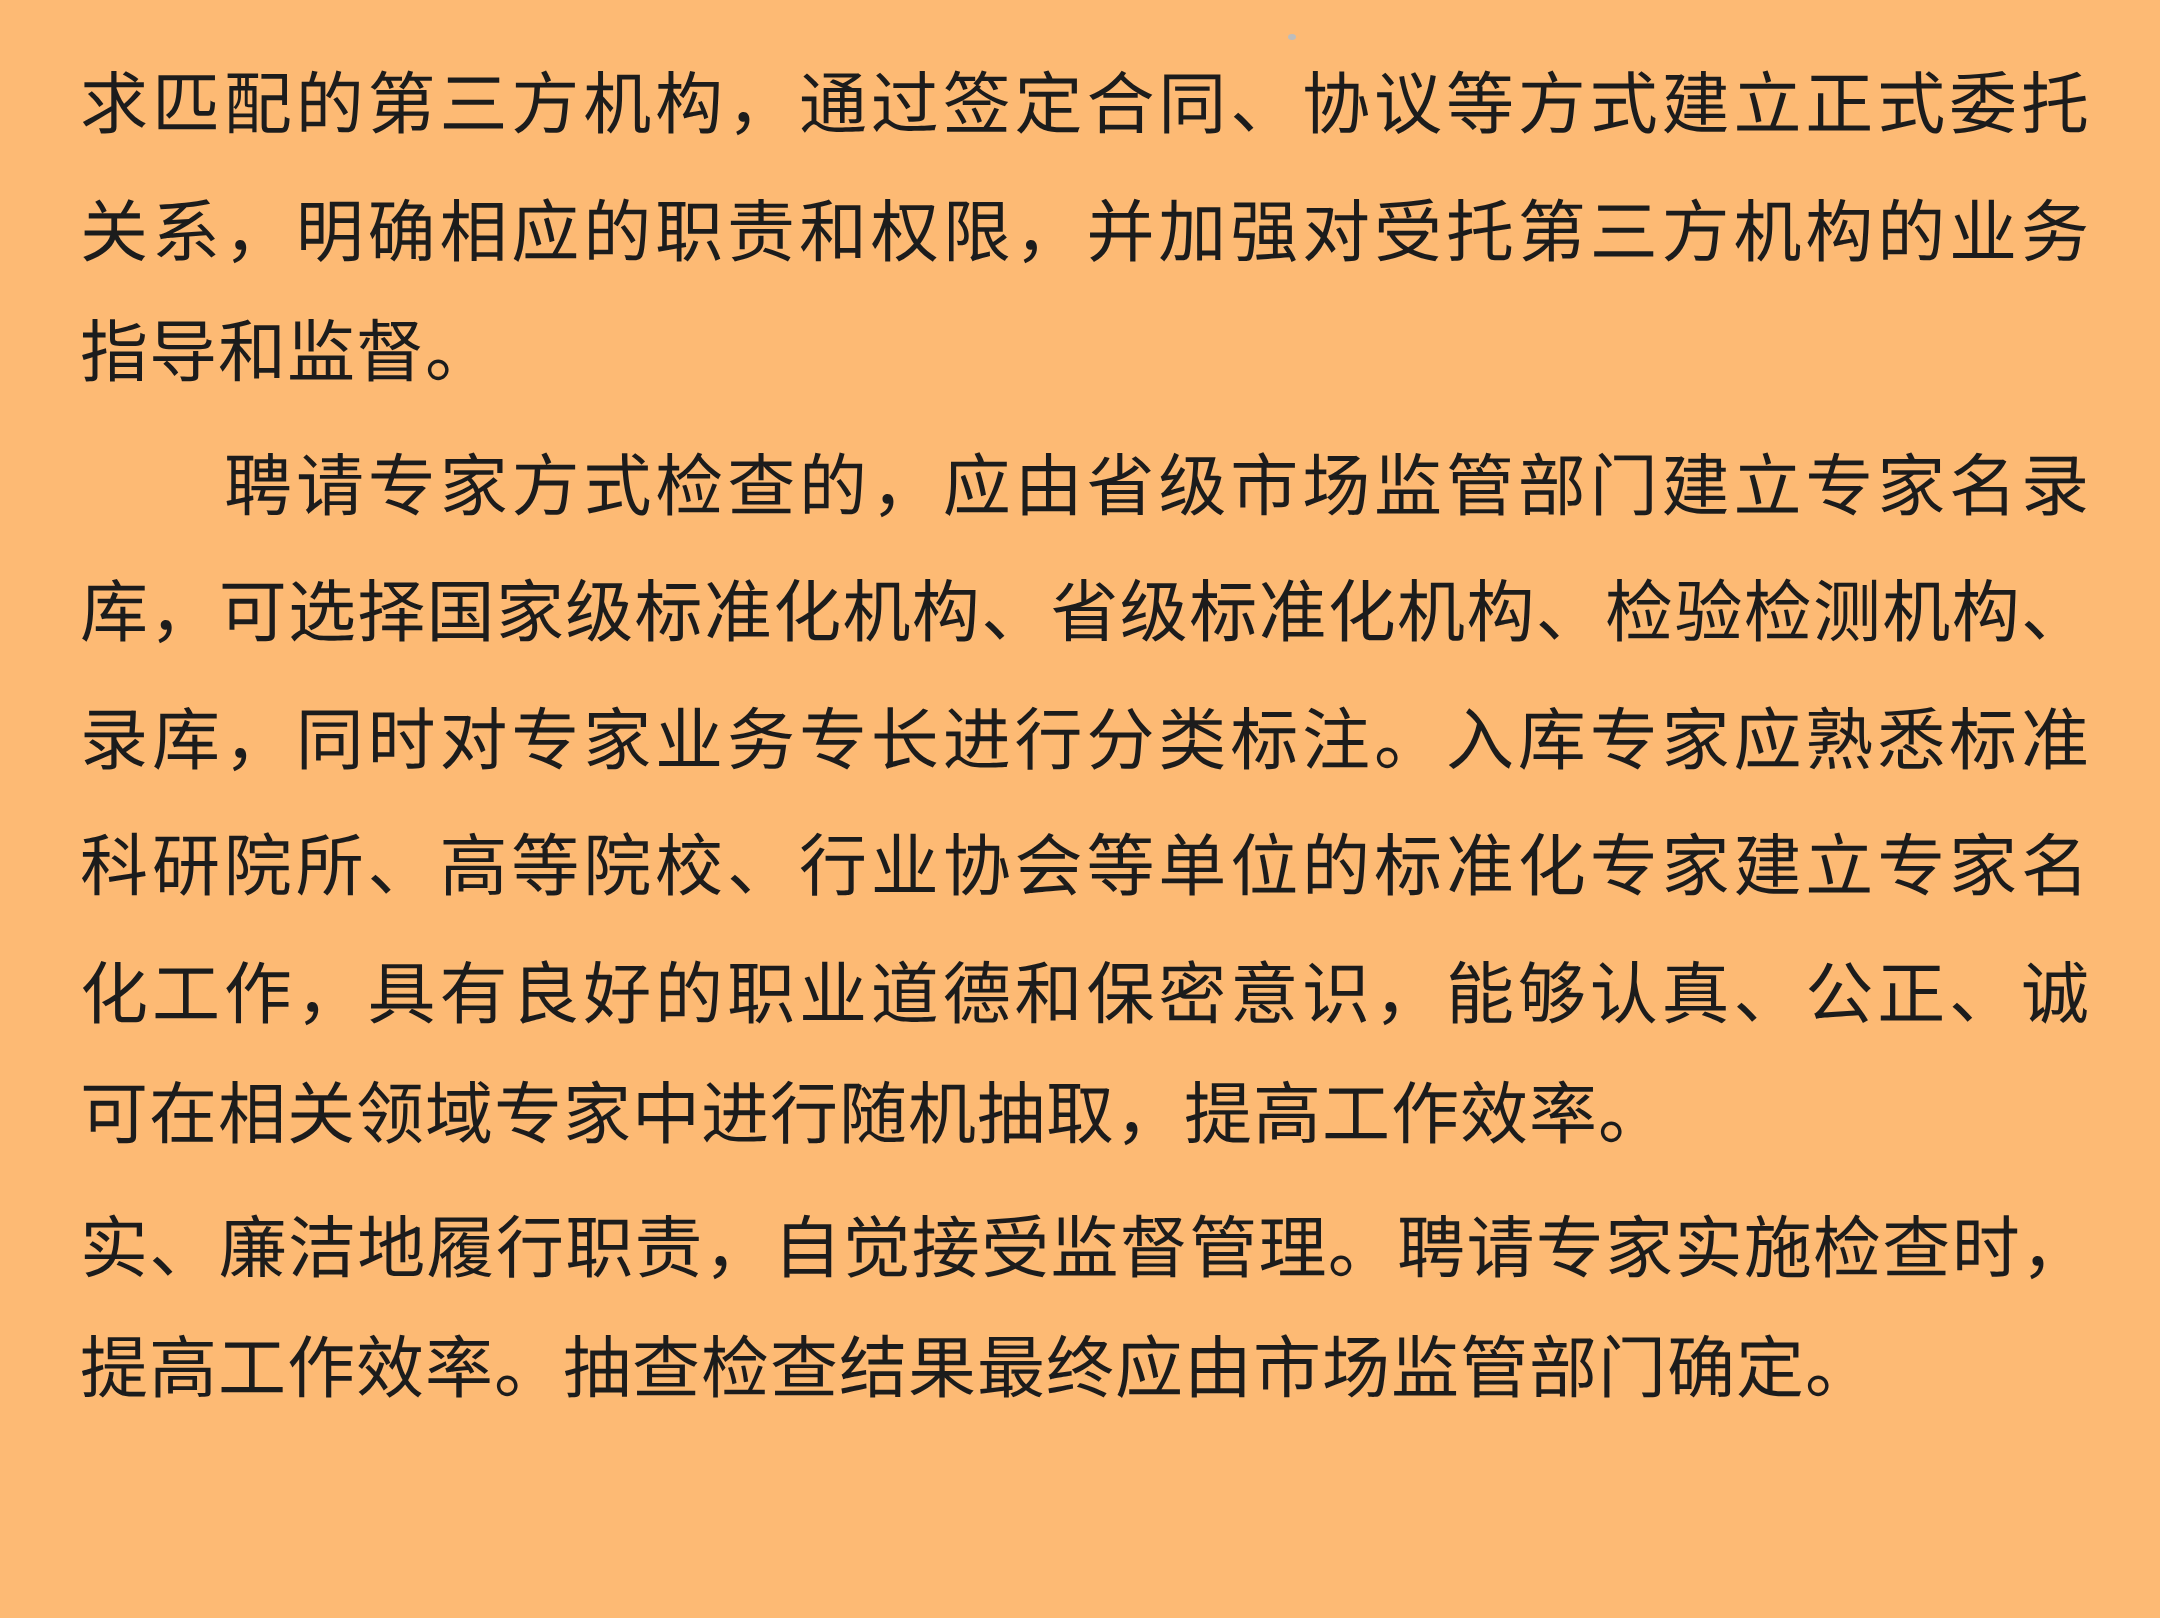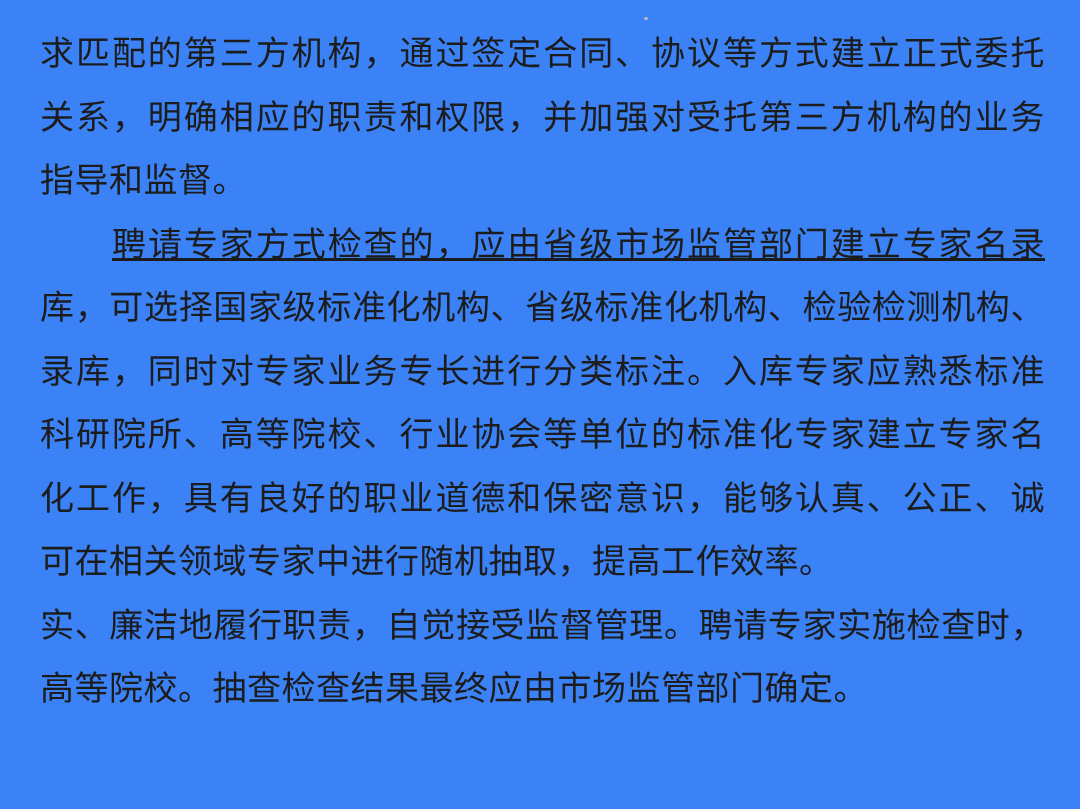--- a/index.html
+++ b/index.html
@@ -1,21 +1,21 @@
 <!DOCTYPE html>
 <html lang="zh-CN"><head>
 <meta charset="utf-8">
 <style>
   html, body { margin: 0; padding: 0; background: #ffffff; }
 
   .page {
     position: relative;
     width: 1080px;
     height: 809px;
-    background: #3b82f6;
+    background: #fdba74;
     overflow: hidden;
     font-family: "Liberation Serif", "DejaVu Serif", serif;
   }
 
   .textblock {
     position: absolute;
     left: 40px;
     top: 22px;
     width: 1005px;
     color: #1c1c1c;
@@ -27,25 +27,25 @@
     font-size: 34px;
     text-align: justify;
     text-align-last: justify;
     text-justify: inter-character;
     letter-spacing: 0.5px;
   }
 
   .line.no-justify {
     text-align: right;
     text-align-last: left;
+    font-family: Liberation Mono, monospace;
   }
 
   .line.indent {
     padding-left: 72px;
-    text-decoration: underline;
   }
 
   
   .speckle {
     position: absolute;
     left: 644px;
     top: 17px;
     width: 4px;
     height: 3px;
     background: #bdbdbd;
@@ -62,15 +62,15 @@
     <div class="line">求匹配的第三方机构，通过签定合同、协议等方式建立正式委托</div>
     <div class="line">关系，明确相应的职责和权限，并加强对受托第三方机构的业务</div>
     <div class="line no-justify">指导和监督。</div>
     <div class="line indent">聘请专家方式检查的，应由省级市场监管部门建立专家名录</div>
     <div class="line">库，可选择国家级标准化机构、省级标准化机构、检验检测机构、</div>
     <div class="line">录库，同时对专家业务专长进行分类标注。入库专家应熟悉标准</div>
     <div class="line">科研院所、高等院校、行业协会等单位的标准化专家建立专家名</div>
     <div class="line">化工作，具有良好的职业道德和保密意识，能够认真、公正、诚</div>
     <div class="line no-justify">可在相关领域专家中进行随机抽取，提高工作效率。</div>
     <div class="line">实、廉洁地履行职责，自觉接受监督管理。聘请专家实施检查时，</div>
-    <div class="line no-justify">高等院校。抽查检查结果最终应由市场监管部门确定。</div>
+    <div class="line no-justify">提高工作效率。抽查检查结果最终应由市场监管部门确定。</div>
   </div>
 </div>
 
 </body></html>

